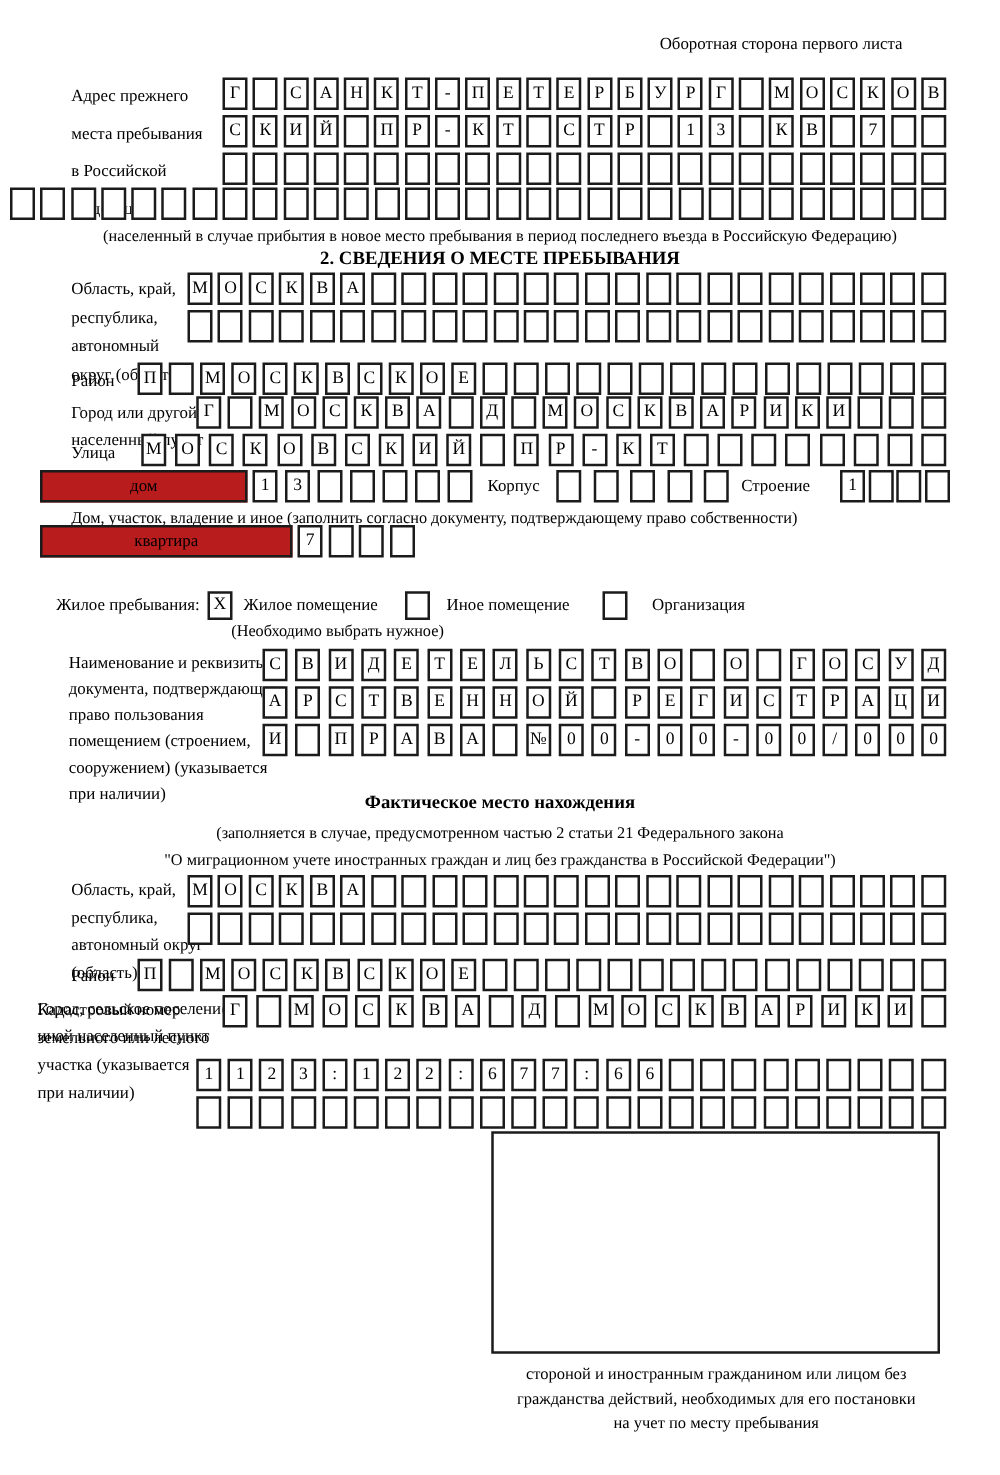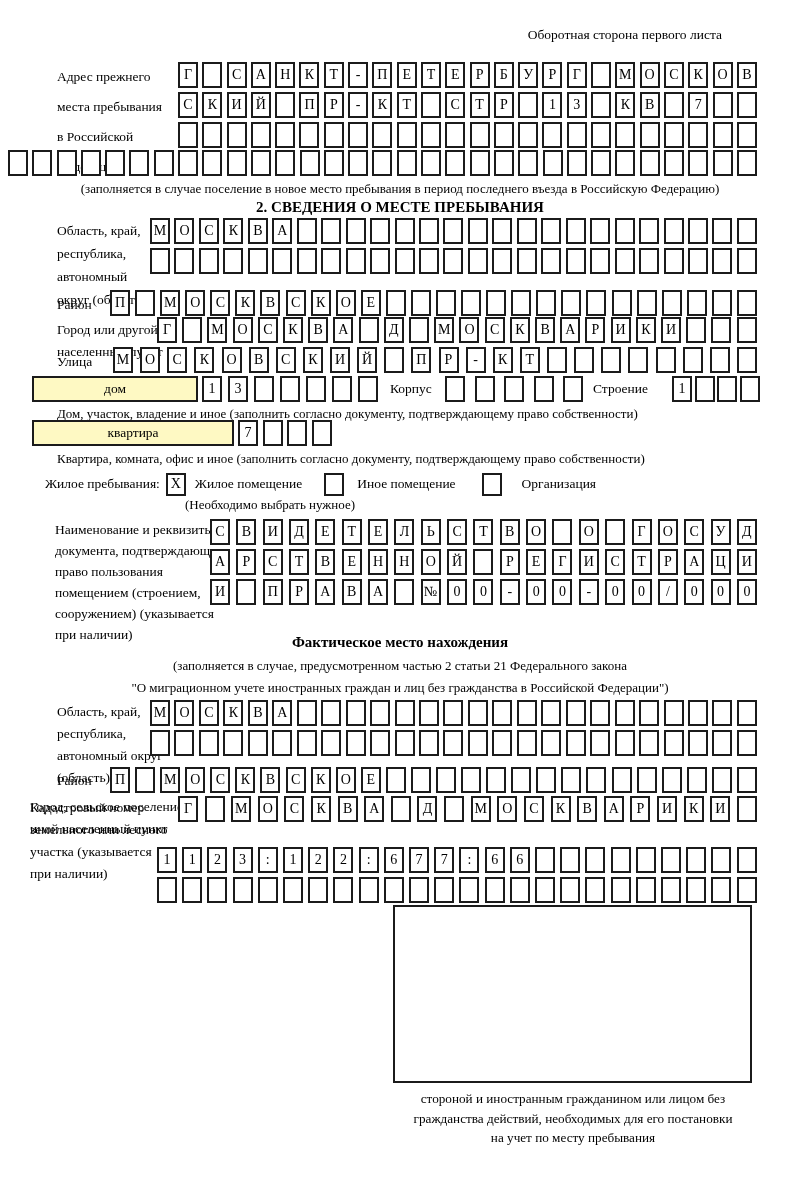--- a/index.html
+++ b/index.html
@@ -10,21 +10,21 @@
   .lbl.lh21{line-height:21px;}
   .lbl.lh23{line-height:23px;}
   .note{position:absolute;font-size:13px;white-space:nowrap;}
   .center{left:0;width:800px;text-align:center;white-space:normal;}
   .heading{position:absolute;left:0;width:800px;text-align:center;font-weight:bold;
            font-size:15px;white-space:nowrap;}
   .cellrow{position:absolute;height:26px;display:flex;justify-content:space-between;}
   .cell{box-sizing:border-box;flex:none;width:20px;height:26px;border:2px solid #1b1b1b;
         display:flex;align-items:center;justify-content:center;font-size:14px;background:#fff;}
   .widebox{position:absolute;box-sizing:border-box;height:26px;border:2px solid #1b1b1b;
-           display:flex;align-items:center;justify-content:center;font-size:13.5px;background:#fef9c3;}
+           display:flex;align-items:center;justify-content:center;font-size:13.5px;background:#b91c1c;}
   .inline-lbl{position:absolute;font-size:13.5px;line-height:26px;white-space:nowrap;}
   .stayrow{position:absolute;display:flex;align-items:center;height:24px;}
   .stayrow .cell{width:20px;height:23px;}
   .stayrow .txt{font-size:13.5px;white-space:nowrap;}
   .bigbox{position:absolute;box-sizing:border-box;border:2px solid #1b1b1b;background:#fff;}
   .caption{position:absolute;text-align:center;font-size:13.2px;line-height:19.5px;}
 </style>
 </head>
 <body>
 
@@ -142,21 +142,21 @@
       <span class="cell"></span>
       <span class="cell"></span>
       <span class="cell"></span>
       <span class="cell"></span>
       <span class="cell"></span>
       <span class="cell"></span>
       <span class="cell"></span>
       <span class="cell"></span>
       <span class="cell"></span>
     </div>
-  <div class="note center" style="top:181px">(заполняется в случае поселение в новое место пребывания в период последнего въезда в Российскую Федерацию)</div>
+  <div class="note center" style="top:181px">(населенный в случае прибытия в новое место пребывания в период последнего въезда в Российскую Федерацию)</div>
 
   <div class="heading" style="top:199px">2. СВЕДЕНИЯ О МЕСТЕ ПРЕБЫВАНИЯ</div>
 
   <div class="lbl lh23" style="left:57px;top:219px">
     <div>Область, край,</div>
     <div>республика,</div>
     <div>автономный</div>
     <div>округ (область)</div>
   </div>
   <div class="cellrow" style="left:150px;top:218px;width:607px">
@@ -334,21 +334,20 @@
 
   <div style="position:absolute;left:32px;top:420px;width:340px;height:26px">
     <div class="widebox" style="left:0;width:202px">квартира</div>
     <div class="cellrow" style="left:206px;top:0;width:94px">
         <span class="cell">7</span>
         <span class="cell"></span>
         <span class="cell"></span>
         <span class="cell"></span>
       </div>
   </div>
-  <div class="note" style="left:57px;top:451px">Квартира, комната, офис и иное (заполнить согласно документу, подтверждающему право собственности)</div>
 
   <div class="stayrow" style="left:45px;top:472px">
     <span class="txt">Жилое пребывания:</span>
     <span class="cell" style="margin-left:6px">X</span>
     <span class="txt" style="margin-left:9px">Жилое помещение</span>
     <span class="cell" style="margin-left:22px"></span>
     <span class="txt" style="margin-left:13px">Иное помещение</span>
     <span class="cell" style="margin-left:26px"></span>
     <span class="txt" style="margin-left:20px">Организация</span>
   </div>

